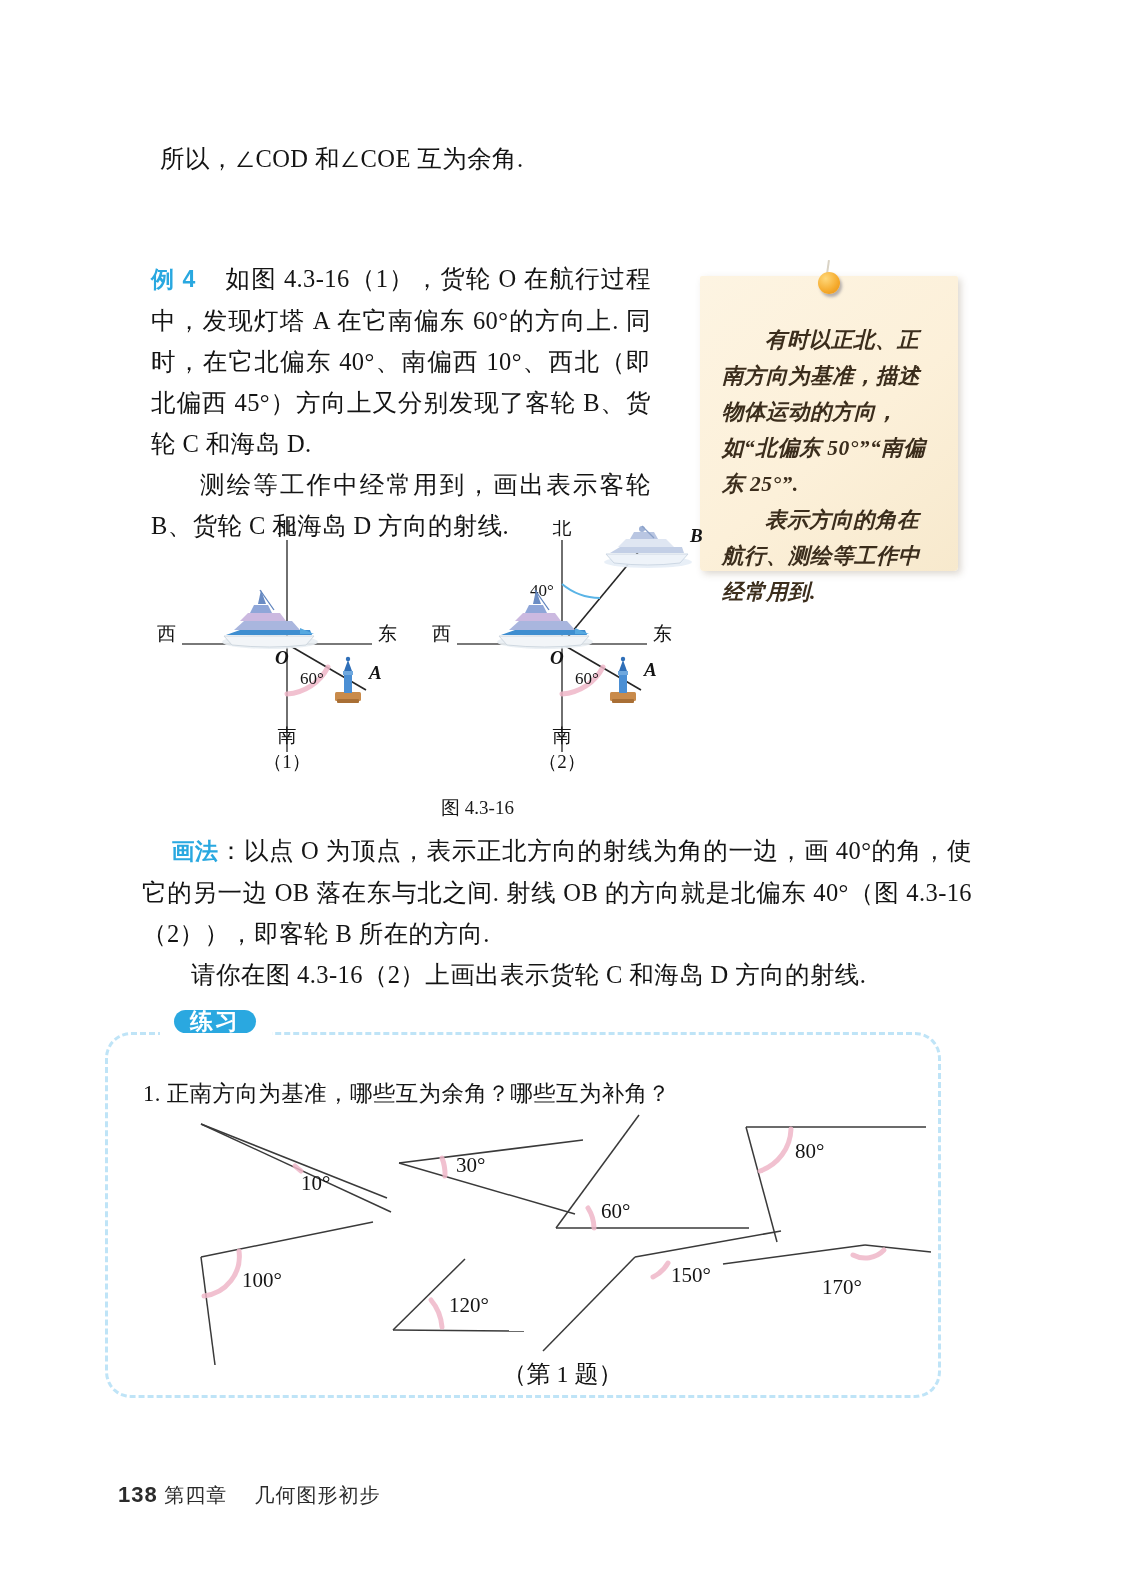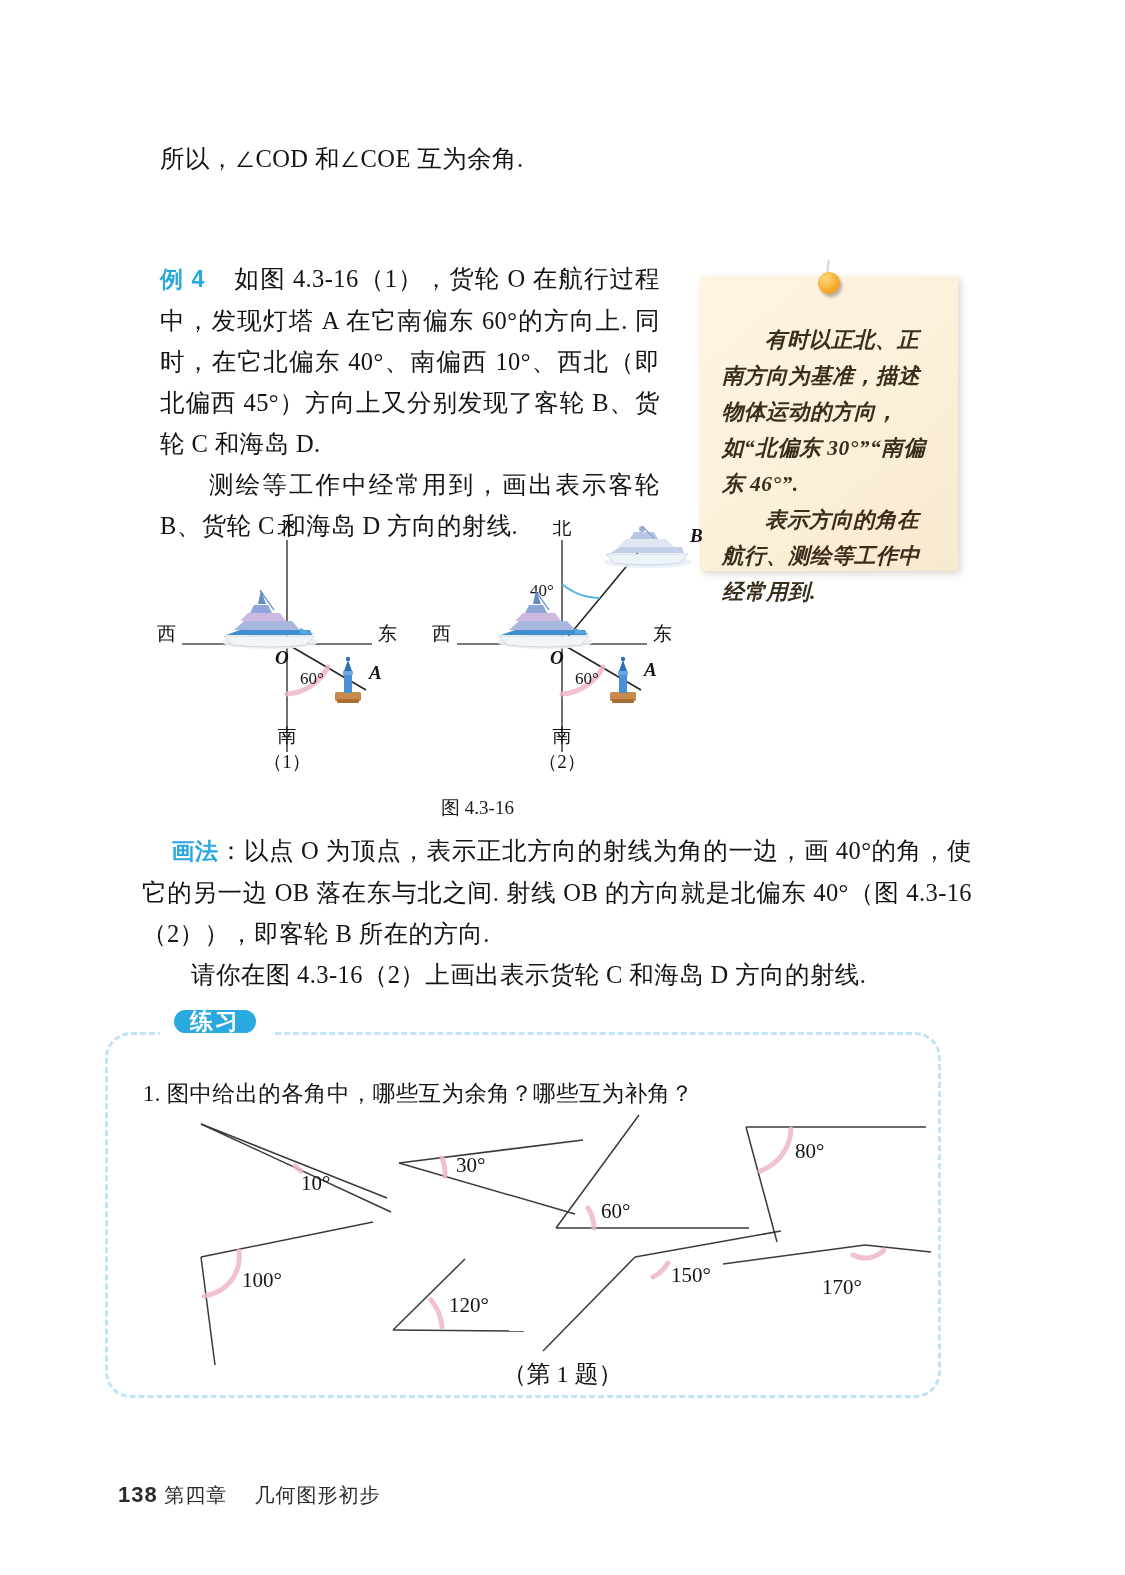--- a/index.html
+++ b/index.html
@@ -18,21 +18,21 @@
     font-size:24.5px;
     line-height:41px;
     letter-spacing:0.4px;
     color:#141414;
   }
   .lbl-blue{color:#29a8e0;font-weight:bold;font-family:"Liberation Sans",sans-serif;font-size:23px;}
 
   #intro{position:absolute;left:160px;top:138px;width:830px;}
   #intro .line{white-space:nowrap;}
 
-  #example{position:absolute;left:160px;top:258px;width:500px;}
+  #example{position:absolute;left:151px;top:258px;width:500px;}
   #example .para{text-align:justify;}
   #example .first{text-indent:0;}
 
   
   #sticky{
     position:absolute;left:700px;top:276px;width:258px;height:295px;
     background:linear-gradient(140deg,#fdf4e2 0%,#fcf0d9 55%,#f7e9cd 100%);
     box-shadow:3px 3px 7px rgba(120,100,70,.25);
     border-radius:2px 2px 4px 4px;
   }
@@ -136,21 +136,21 @@
       <span>测绘等工作中经常用到，画出表示客轮 B、货轮 C 和海岛 D 方向的射线.</span>
     </div>
   </div>
 
   <div id="sticky">
     <div class="pin">
       <div class="needle"></div>
       <div class="head"></div>
     </div>
     <div class="note-txt">
-      <p>有时以正北、正南方向为基准，描述物体运动的方向，如“北偏东 30°”“南偏东 46°”.</p>
+      <p>有时以正北、正南方向为基准，描述物体运动的方向，如“北偏东 50°”“南偏东 25°”.</p>
       <p>表示方向的角在航行、测绘等工作中经常用到.</p>
     </div>
   </div>
 
   <div id="figures">
     <svg width="840" height="300" viewBox="0 0 840 300">
       <defs>
 
         <g id="cargoship">
           <ellipse cx="0" cy="14" rx="48" ry="7" fill="#e9eef3" opacity=".9"></ellipse>
@@ -245,21 +245,21 @@
       <span>请你在图 4.3-16（2）上画出表示货轮 C 和海岛 D 方向的射线.</span>
     </div>
   </div>
 
   <div id="practice"></div>
   <div id="practice-mask"></div>
   <div id="practice-badge">练习</div>
 
   <div id="q1">
     <span>1.</span>
-    <span>图中给出的各角中，哪些互为余角？哪些互为补角？</span>
+    <span>正南方向为基准，哪些互为余角？哪些互为补角？</span>
   </div>
 
   <div id="angles">
     <svg width="830" height="270" viewBox="0 0 830 270">
 
       <g>
         <path class="angline" d="M96 24 L282 98"></path>
         <path class="angline" d="M96 24 L286 112"></path>
         <path class="arcpink" d="M190 66 A 104 104 0 0 0 196 71" opacity=".5"></path>
         <text class="anglbl" x="196" y="90">10°</text>

